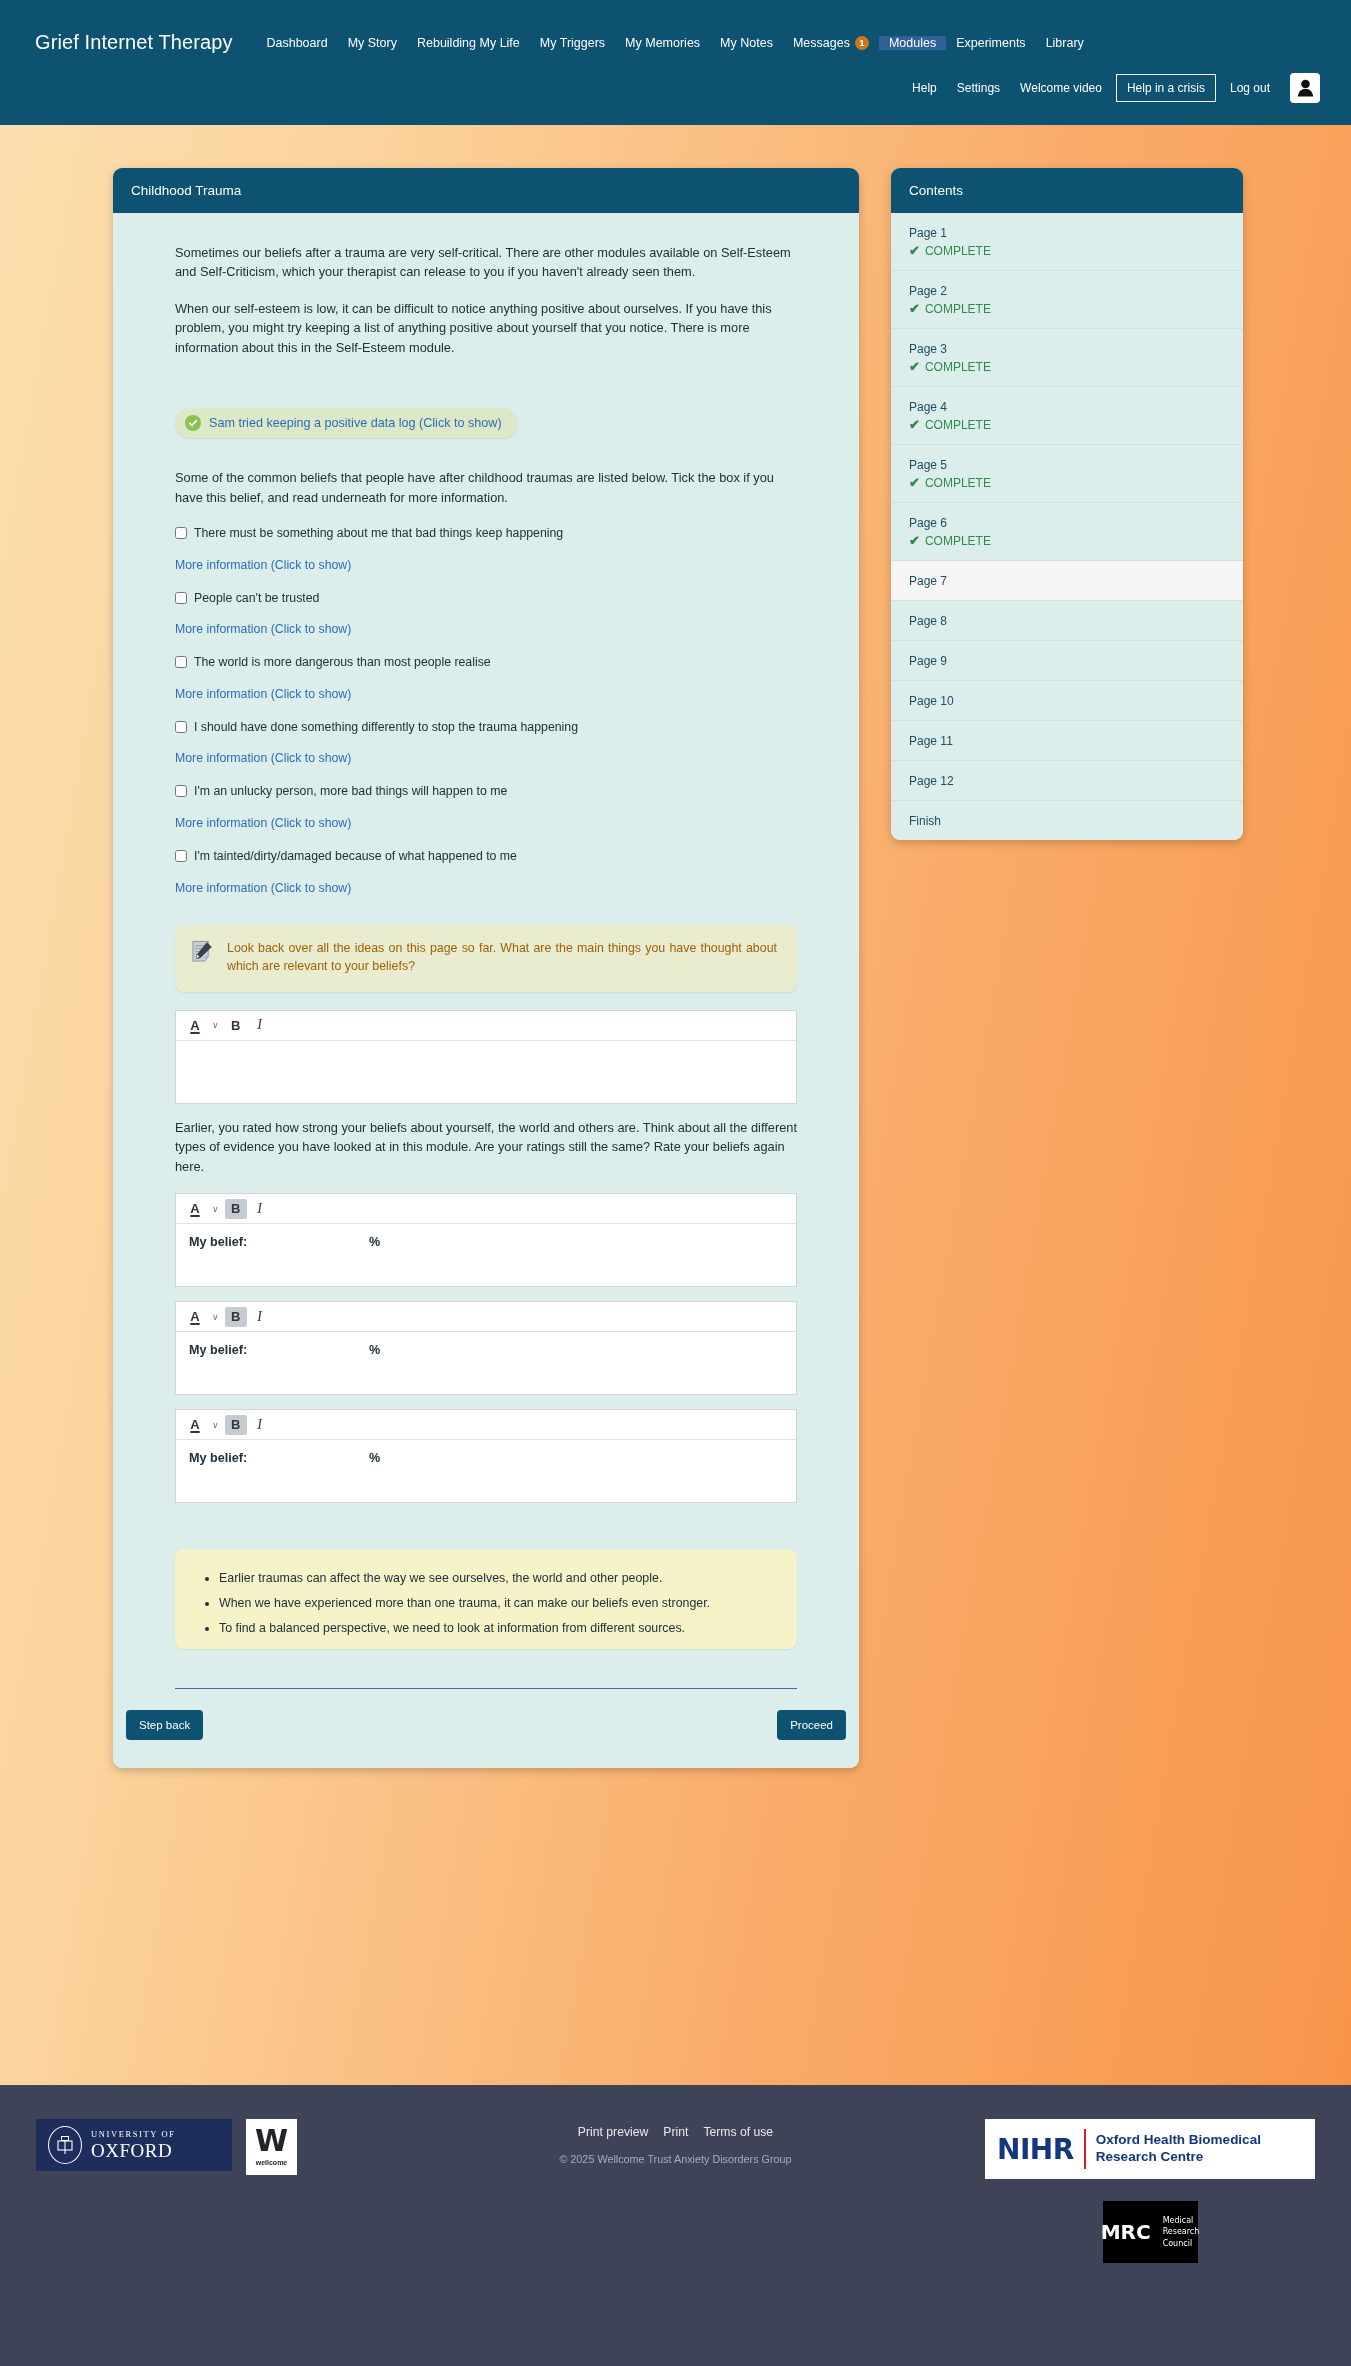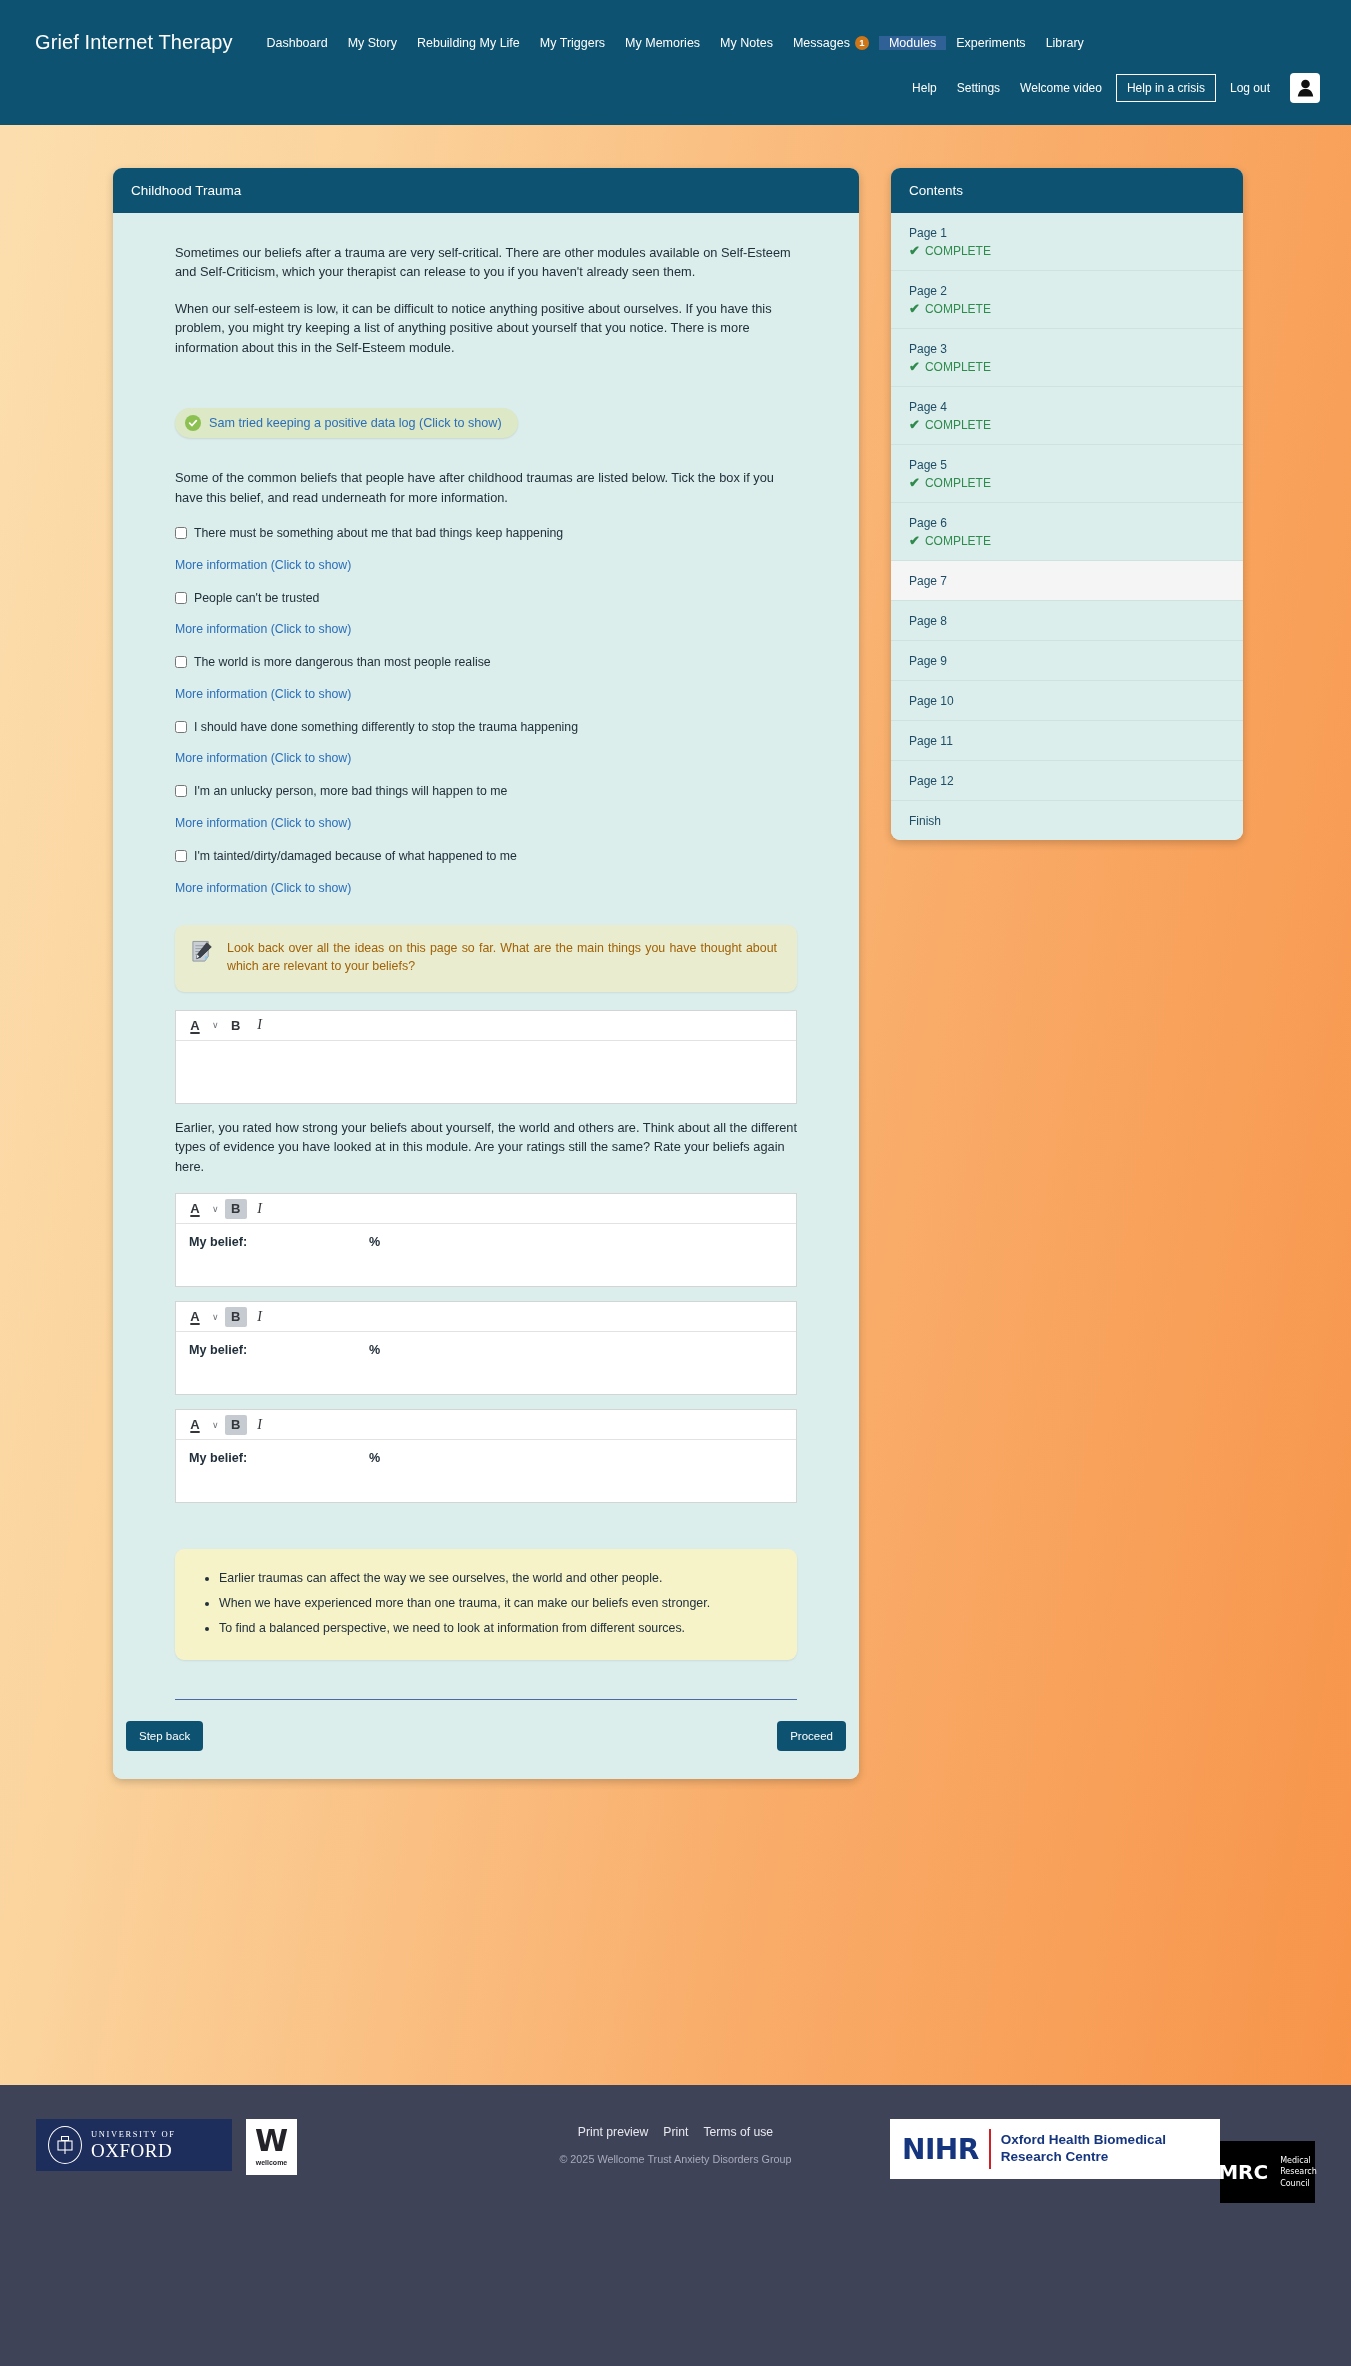--- a/index.html
+++ b/index.html
@@ -247,21 +247,21 @@
     font-weight: 700;
     font-size: 12.6px;
     display: flex;
   }
   .belief-line .lbl { width: 180px; }
   .belief-line .pct { font-weight: 700; }
 
   .summary-box {
     background: #f6f3c8;
     border-radius: 9px;
-    padding: 20px 26px 22px 26px;
+    padding: 20px 26px 11px 26px;
     margin: 46px 0 0 0;
     box-shadow: 0 1px 2px rgba(0,0,0,.08);
   }
   .summary-box ul { padding-left: 18px; }
   .summary-box li {
     font-size: 12.4px;
     line-height: 1.52;
     margin-bottom: 6px;
     text-align: justify;
   }
@@ -382,21 +382,22 @@
     color: #a8abbb;
     font-size: 10.8px;
     margin-top: 14px;
   }
 
   .logo-right {
     position: absolute;
     right: 36px;
     top: 0;
     display: flex;
-    flex-direction: row;
+    flex-direction: column;
+    align-items: center;
   }
   .nihr-logo {
     background: #ffffff;
     width: 330px; height: 60px;
     display: flex; align-items: center;
     padding: 0 12px;
     gap: 10px;
   }
   .nihr-logo .nihr {
     font-size: 28px; font-weight: 800; color: #15357f;

